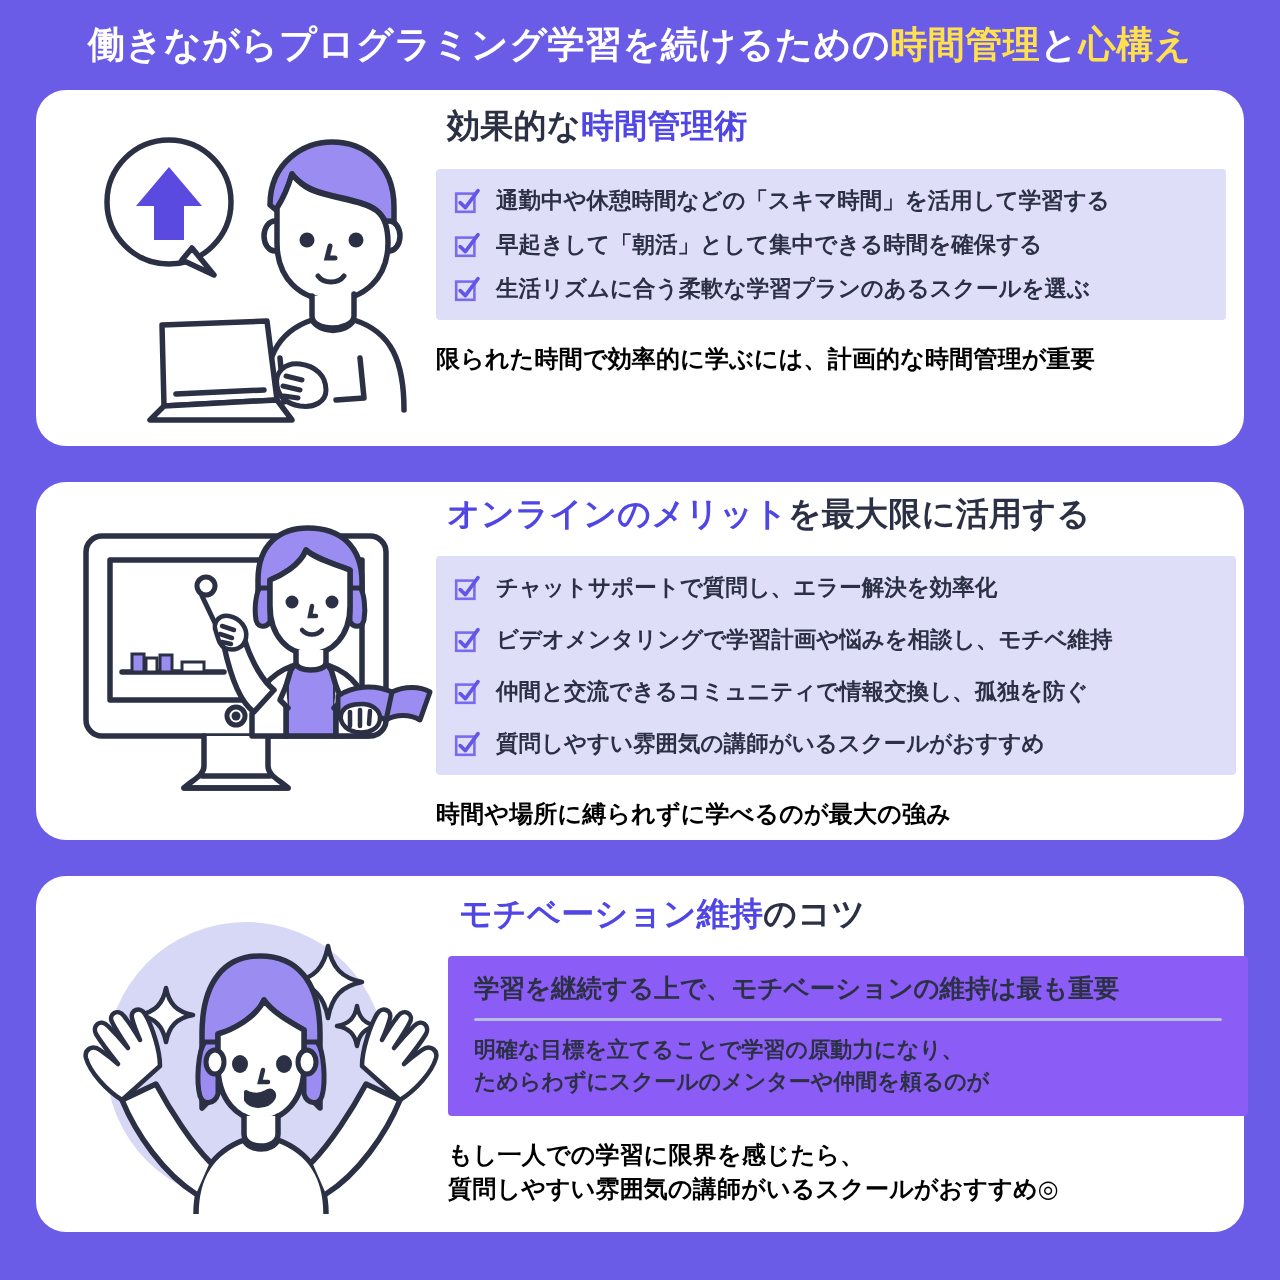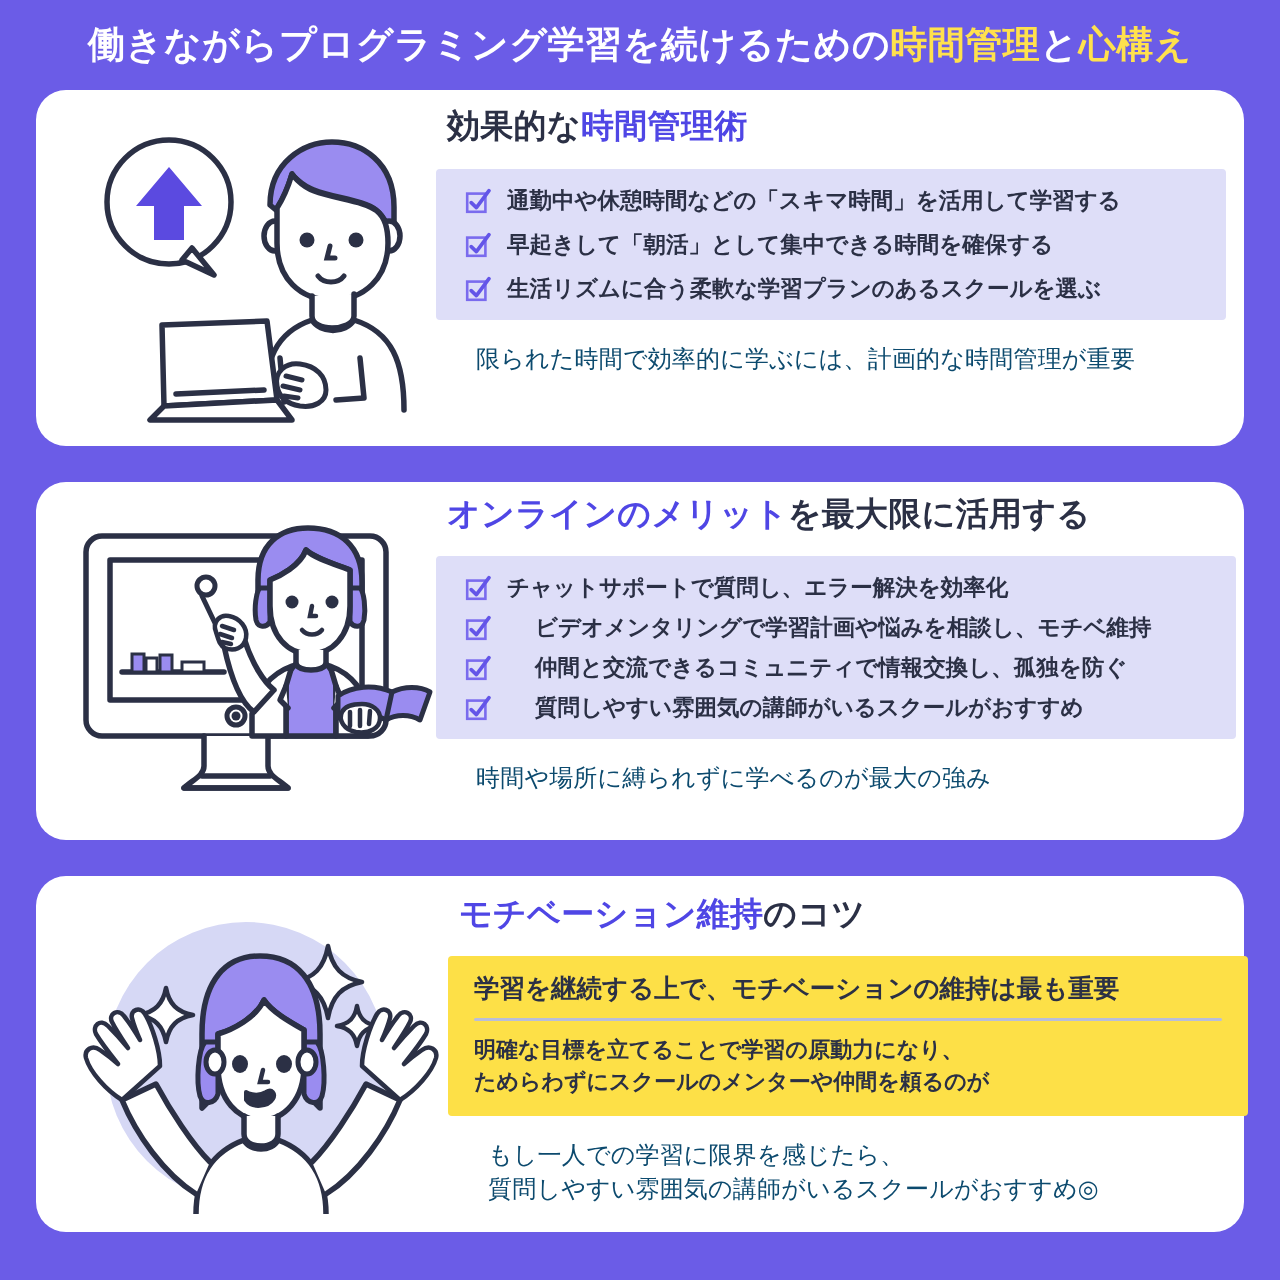--- a/index.html
+++ b/index.html
@@ -37,43 +37,43 @@
   .content { position: absolute; }
 
   .sec-head {
     font-size: 33px; font-weight: 700; color: #2B3045;
     letter-spacing: 0.3px; line-height: 1.2; white-space: nowrap; margin-left: 11px;
   }
   .sec-head .accent { color: #4F46E5; }
 
   .list-box {
     background: #DEDEF8; border-radius: 4px;
-    padding: 18px 24px 18px 29px;
+    padding: 18px 24px 18px 18px;
   }
   .list-row {
     display: flex; align-items: flex-start;
     font-size: 22.5px; font-weight: 700; color: #2B3045;
     line-height: 1.2; white-space: nowrap;
   }
   .list-row + .list-row { margin-top: 17px; }
-  .tight .list-row + .list-row { margin-top: 13px; gap: 28px; }
+  .tight .list-row + .list-row { margin-top: 25px; }
   .chk {
     flex: 0 0 auto; width: 26px; height: 26px;
     margin-right: 16px; margin-top: 1px; position: relative;
   }
   .chk svg { display: block; }
 
   .caption {
-    font-size: 24px; font-weight: 400; color: #0c4a6e;
-    line-height: 1.45; letter-spacing: 0.2px; white-space: nowrap; margin-left: 40px;
+    font-size: 24px; font-weight: 700; color: #000000;
+    line-height: 1.45; letter-spacing: 0.2px; white-space: nowrap;
   }
 
   
   .panel {
-    background: #fde047; border-radius: 4px;
+    background: #8b5cf6; border-radius: 4px;
     padding: 16px 26px 18px 26px;
   }
   .panel-head {
     font-size: 25.5px; font-weight: 700; color: #2B3045;
     line-height: 1.3; white-space: nowrap;
   }
   .panel-div {
     height: 3px; background: #B9BEDA; border-radius: 2px;
     margin: 13px 0 13px 0;
   }

